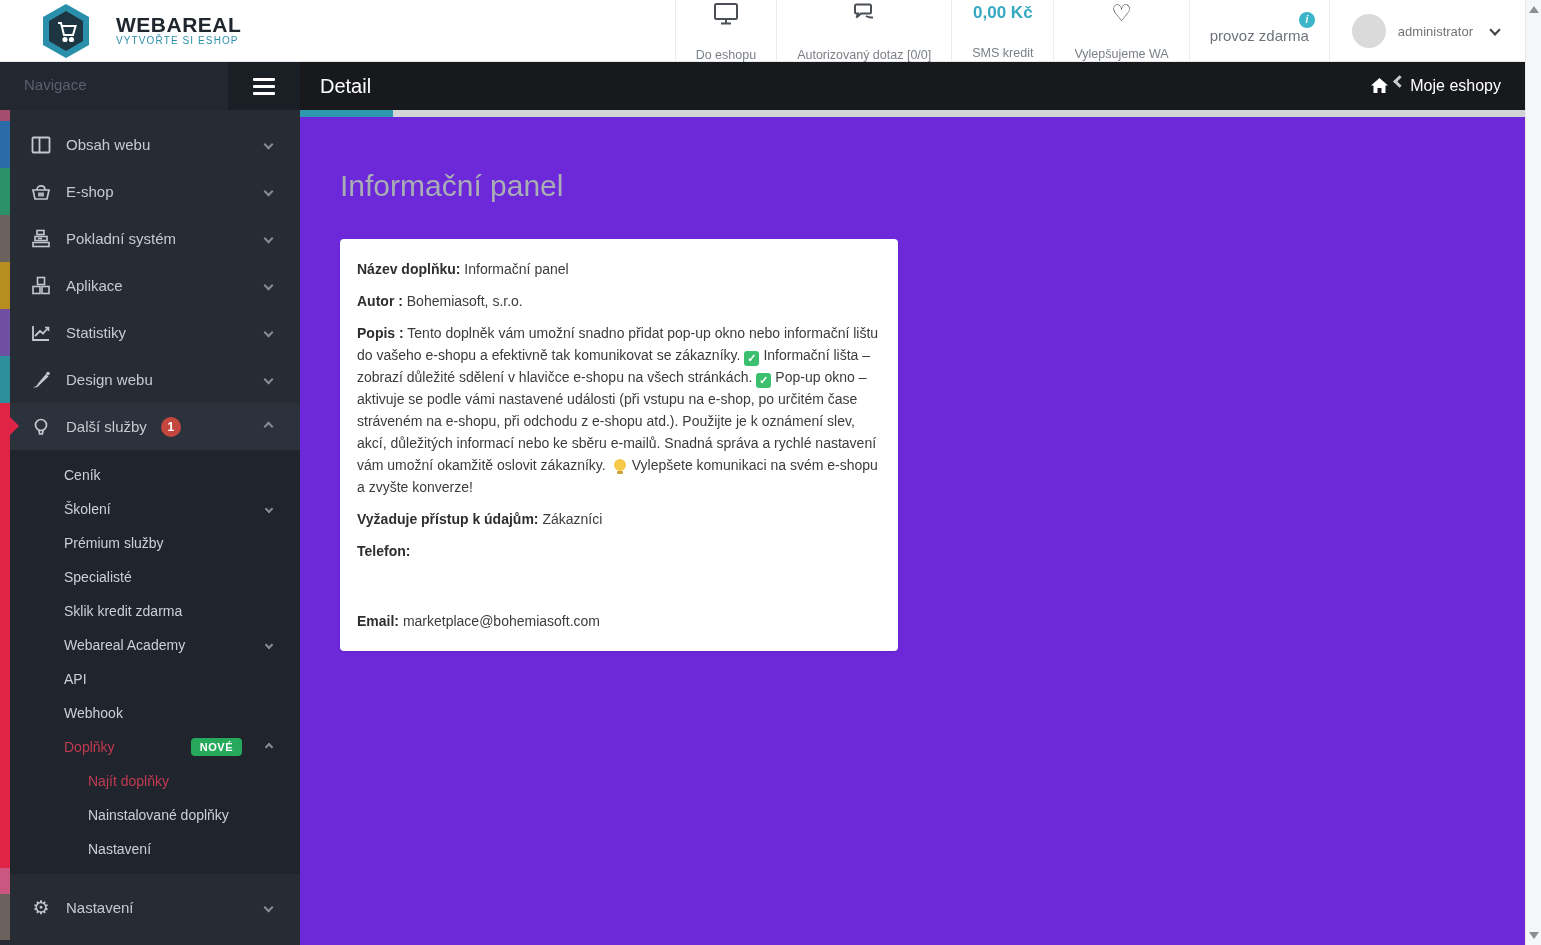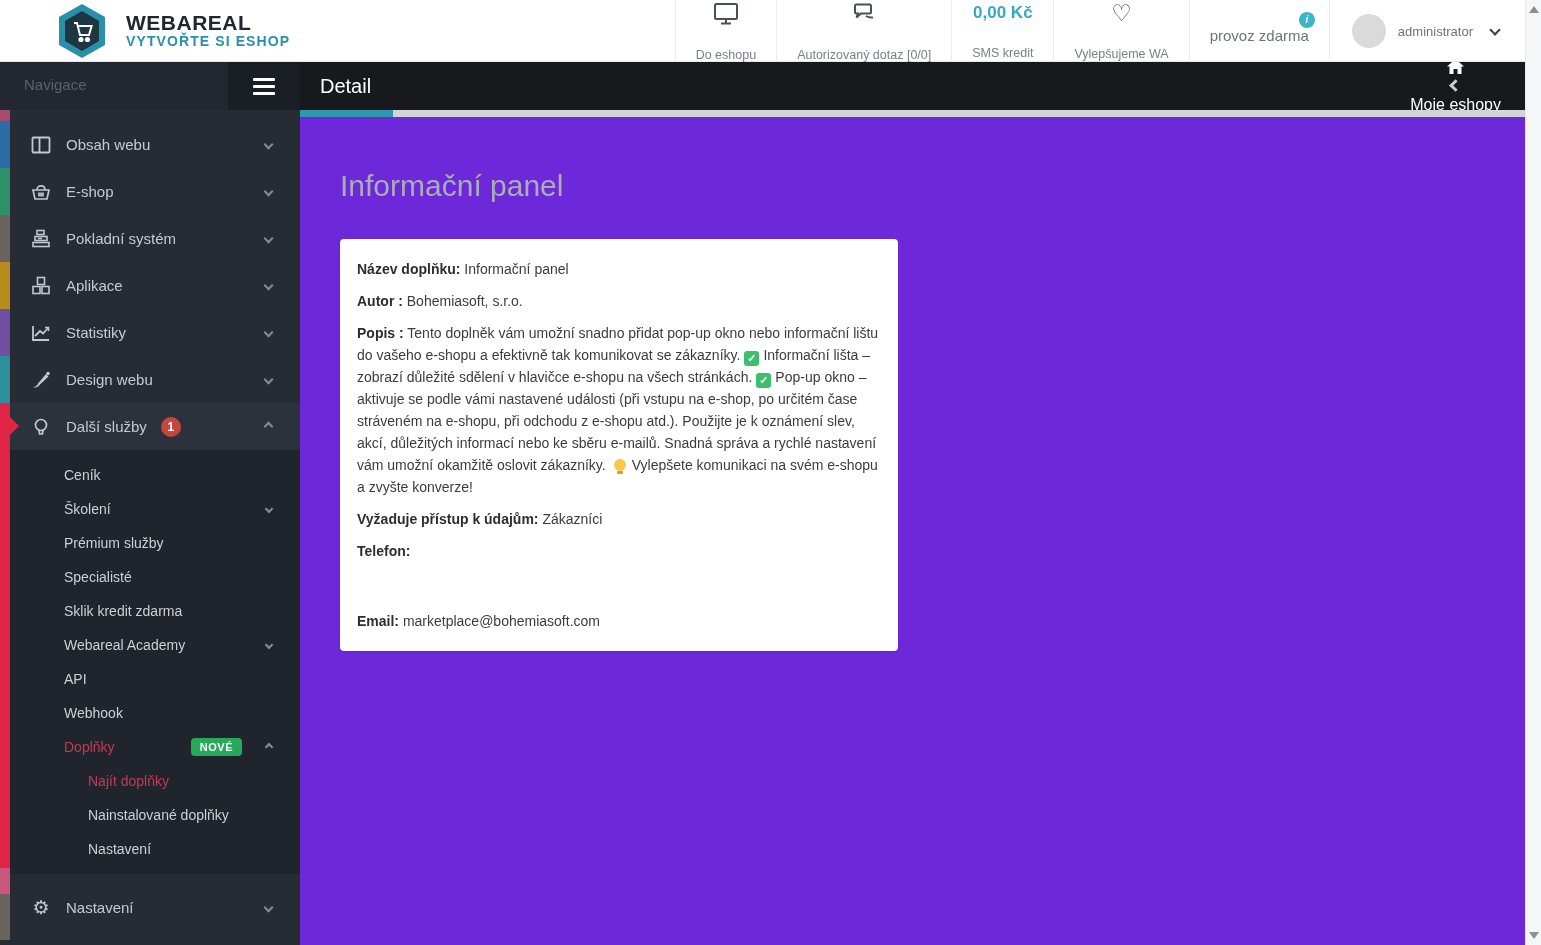--- a/index.html
+++ b/index.html
@@ -1,24 +1,24 @@
 <!DOCTYPE html>
 <html><head>
 <meta charset="utf-8">
 <style>
   * { margin:0; padding:0; box-sizing:border-box; }
   html,body { width:1541px; height:945px; overflow:hidden; font-family:"Liberation Sans", sans-serif; background:#e9ebee; }
   .page { position:relative; width:1541px; height:945px; }
 
   
   .topbar { position:absolute; left:0; top:0; right:16px; height:62px; background:#fff; border-bottom:1px solid #e7e7e7; display:flex; align-items:center; z-index:5; }
-  .logo { display:flex; align-items:center; gap:18px; padding-left:56px; }
+  .logo { display:flex; align-items:center; gap:24px; padding-left:40px; }
   .logo-hex { width:52px; height:56px; }
   .logo-text-main { font-size:21px; font-weight:bold; color:#20262d; letter-spacing:.5px; line-height:20px; }
-  .logo-text-sub { font-size:14px; font-weight:bold; color:#2a8fab; letter-spacing:1.1px; }
+  .logo-text-sub { font-size:10px; font-weight:normal; color:#2a8fab; letter-spacing:1.1px; }
   .tb-items { position:absolute; right:0; top:0; height:62px; display:flex; }
   .tb-item { border-left:1px solid #ececec; padding:0 20px; display:flex; flex-direction:column; align-items:center; justify-content:center; gap:3px; cursor:pointer; }
   .tb-label { font-size:12.5px; color:#7b8087; white-space:nowrap;margin-top:20px; }
   .tb-value { font-size:17px; font-weight:bold; color:#35a9c0; }
   .tb-icon { height:24px; display:flex; align-items:flex-end; }
   .heart-glyph { font-size:23px; color:#3a3f45; line-height:22px; }
   .tb-provoz { flex-direction:row; gap:4px; position:relative; }
   .provoz-label { font-size:15px; color:#6f747a; margin-top:8px; }
   .info-badge { position:absolute; right:14px; top:12px; width:16px; height:16px; border-radius:50%; background:#3bb5c9; color:#fff; font-size:10px; font-weight:bold; text-align:center; line-height:16px; font-style:italic; }
   .tb-user { flex-direction:row; gap:12px; padding:0 26px 0 22px; }
@@ -63,21 +63,21 @@
   .podpora { margin-top:12px; padding-left:30px; font-size:14px; color:#c6cad0; height:20px; cursor:pointer; }
 
   
   .strips { position:absolute; left:0; top:0; width:10px; height:100%; z-index:3; pointer-events:none; }
   .strip { position:absolute; left:0; width:10px; }
   .strip-notch { position:absolute; left:10px; width:0; height:0; border-top:9px solid transparent; border-bottom:9px solid transparent; border-left:9px solid #e02445; }
 
   
   .c-tabbar { position:absolute; left:300px; top:62px; right:16px; height:48px; background:#17191d; display:flex; align-items:center; z-index:4; }
   .c-tab { color:#fff; font-size:20px; padding:0 20px; cursor:pointer; }
-  .crumbs { position:absolute; right:24px; display:flex; align-items:center; gap:6px;flex-direction:column; }
+  .crumbs { position:absolute; right:24px; display:flex; align-items:flex-start; gap:6px; }
   .crumb-home { cursor:pointer; display:flex; }
   .crumb-chev { color:#c9ccd0; width:9px; height:9px; border-width:3px; cursor:pointer; }
   .crumb-label { color:#fff; font-size:16px; cursor:pointer; }
   .c-rule { position:absolute; left:300px; top:110px; right:16px; height:7px; background:#d3d4d6; z-index:4; }
   .c-rule-active { position:absolute; left:0; top:0; width:93px; height:7px; background:#2e99ae; }
 
   .c-body { position:absolute; left:300px; top:117px; right:16px; bottom:0; background:#6d28d9; padding:52px 0 0 40px; }
   .page-title { font-size:30px; font-weight:400; color:#a9aeb4; margin-bottom:36px; }
   .cards { display:flex; gap:30px; align-items:flex-start; }
   .card { background:#fff; border-radius:4px; box-shadow:0 1px 2px rgba(0,0,0,.12); }

